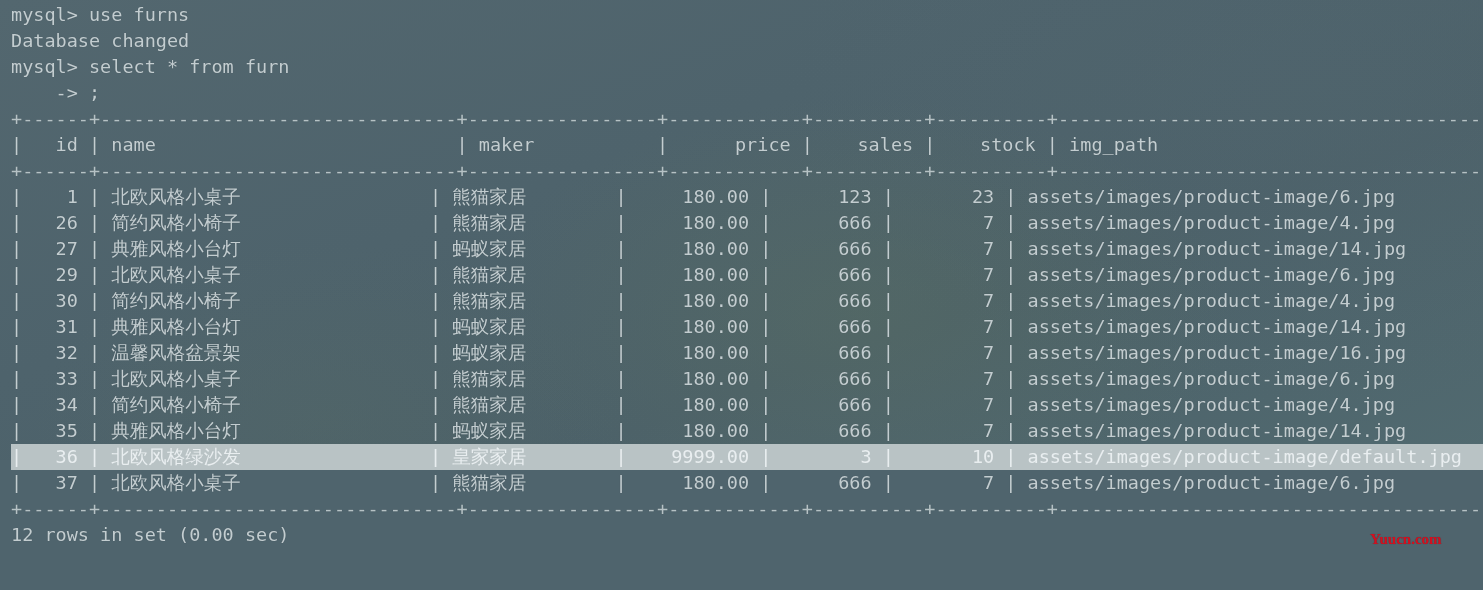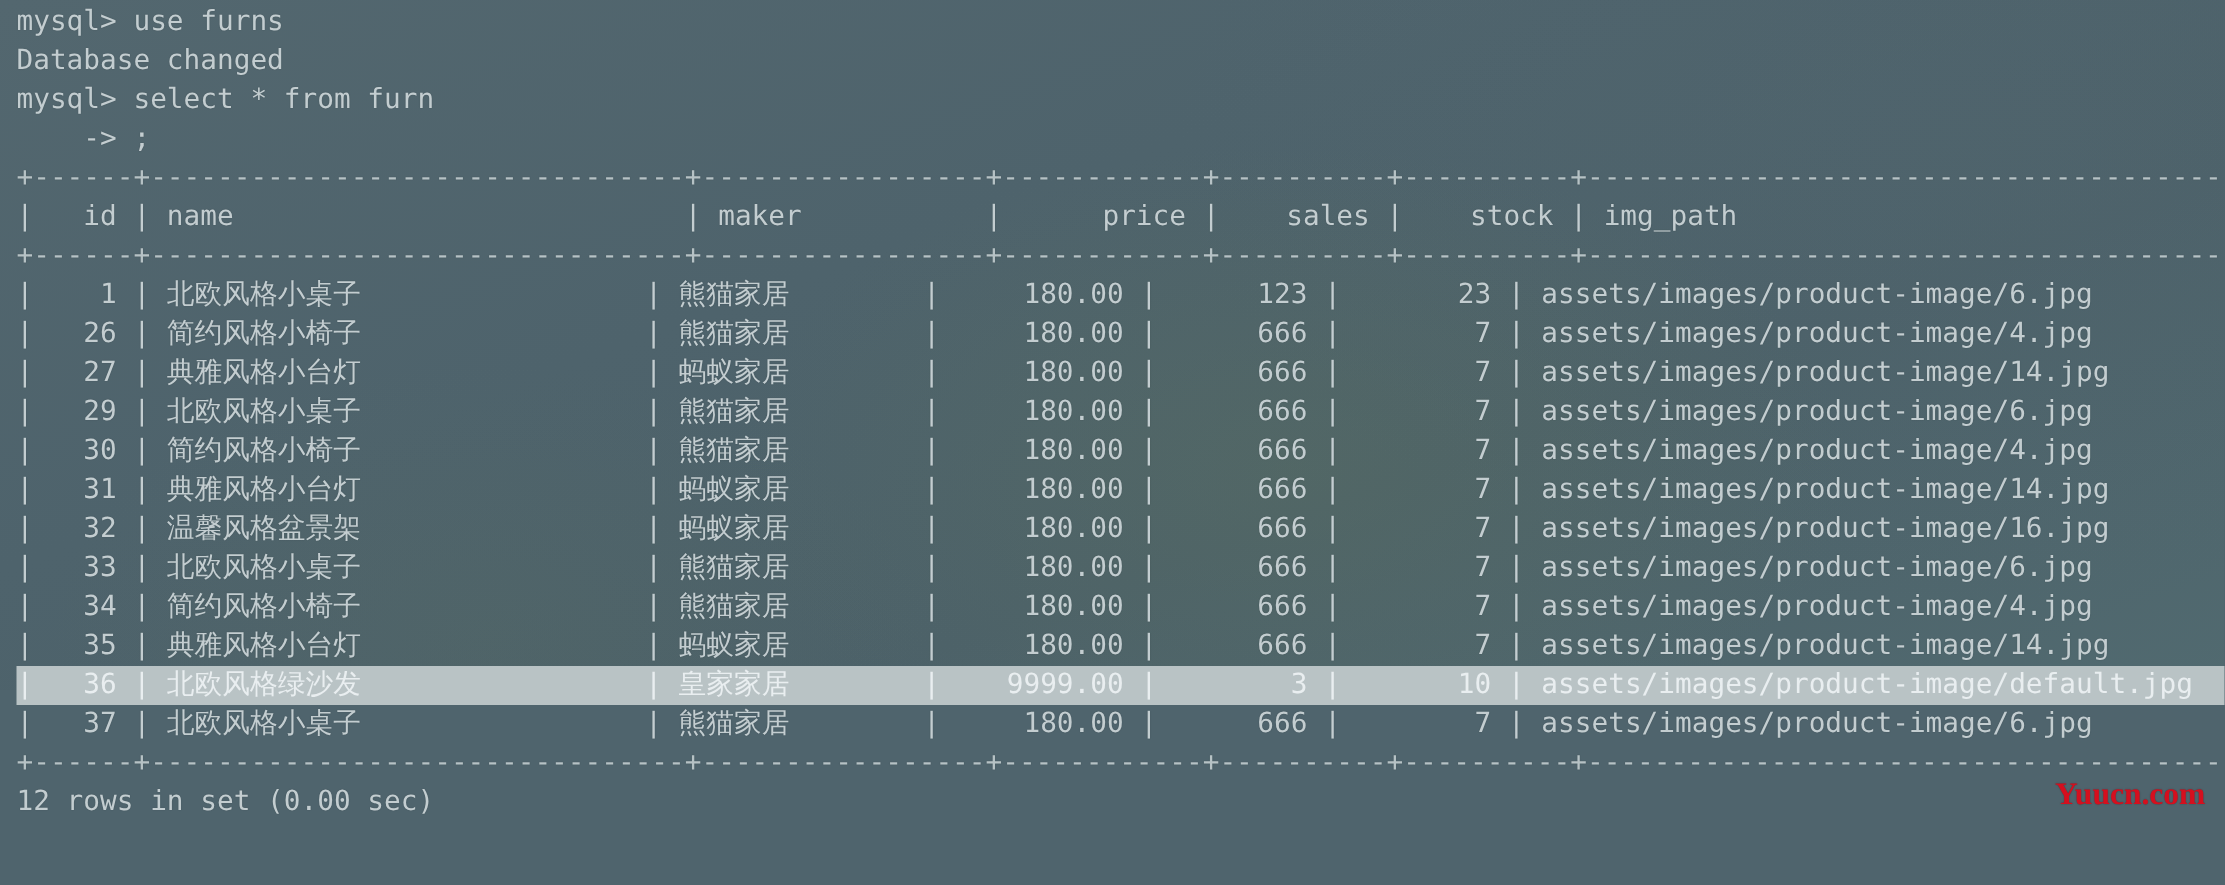--- a/index.html
+++ b/index.html
@@ -31,24 +31,24 @@
   .line{height:26px;position:relative;}
   .rule{color:#b6c2c5;}
   .sel{
     background:#b9c3c5;
     color:#e9eef0;
     display:inline-block;
     text-shadow:none;
   }
   .watermark{
     position:absolute;
-    left:1370px;top:517px;
+    left:1370px;top:531px;
     color:#d50f1e;
     font-family:"Liberation Serif","DejaVu Serif",serif;
-    font-size:21px;
+    font-size:15px;
     font-weight:700;
     letter-spacing:0px;
     text-shadow:0 0 1px rgba(0,0,0,0.35);
   }
 </style>
 </head>
 <body>
 
 <div id="term">
   <div id="screen"><div class="line "><span>mysql&gt; </span><span>use furns</span></div><div class="line "><span>Database changed</span></div><div class="line "><span>mysql&gt; </span><span>select * from furn</span></div><div class="line "><span>    -&gt; </span><span>;</span></div><div class="line rule"><span class="rule">+------+--------------------------------+-----------------+------------+----------+----------+---------------------------------------------------+</span></div><div class="line "><span>|   id | name                           | maker           |      price |    sales |    stock | img_path                                          |</span></div><div class="line rule"><span class="rule">+------+--------------------------------+-----------------+------------+----------+----------+---------------------------------------------------+</span></div><div class="line "><span>|    1 | 北欧风格小桌子                 | 熊猫家居        |     180.00 |      123 |       23 | assets/images/product-image/6.jpg                 |</span></div><div class="line "><span>|   26 | 简约风格小椅子                 | 熊猫家居        |     180.00 |      666 |        7 | assets/images/product-image/4.jpg                 |</span></div><div class="line "><span>|   27 | 典雅风格小台灯                 | 蚂蚁家居        |     180.00 |      666 |        7 | assets/images/product-image/14.jpg                |</span></div><div class="line "><span>|   29 | 北欧风格小桌子                 | 熊猫家居        |     180.00 |      666 |        7 | assets/images/product-image/6.jpg                 |</span></div><div class="line "><span>|   30 | 简约风格小椅子                 | 熊猫家居        |     180.00 |      666 |        7 | assets/images/product-image/4.jpg                 |</span></div><div class="line "><span>|   31 | 典雅风格小台灯                 | 蚂蚁家居        |     180.00 |      666 |        7 | assets/images/product-image/14.jpg                |</span></div><div class="line "><span>|   32 | 温馨风格盆景架                 | 蚂蚁家居        |     180.00 |      666 |        7 | assets/images/product-image/16.jpg                |</span></div><div class="line "><span>|   33 | 北欧风格小桌子                 | 熊猫家居        |     180.00 |      666 |        7 | assets/images/product-image/6.jpg                 |</span></div><div class="line "><span>|   34 | 简约风格小椅子                 | 熊猫家居        |     180.00 |      666 |        7 | assets/images/product-image/4.jpg                 |</span></div><div class="line "><span>|   35 | 典雅风格小台灯                 | 蚂蚁家居        |     180.00 |      666 |        7 | assets/images/product-image/14.jpg                |</span></div><div class="line "><span class="sel">|   36 | 北欧风格绿沙发                 | 皇家家居        |    9999.00 |        3 |       10 | assets/images/product-image/default.jpg           |</span></div><div class="line "><span>|   37 | 北欧风格小桌子                 | 熊猫家居        |     180.00 |      666 |        7 | assets/images/product-image/6.jpg                 |</span></div><div class="line rule"><span class="rule">+------+--------------------------------+-----------------+------------+----------+----------+---------------------------------------------------+</span></div><div class="line "><span>12 rows in set (0.00 sec)</span></div></div>

